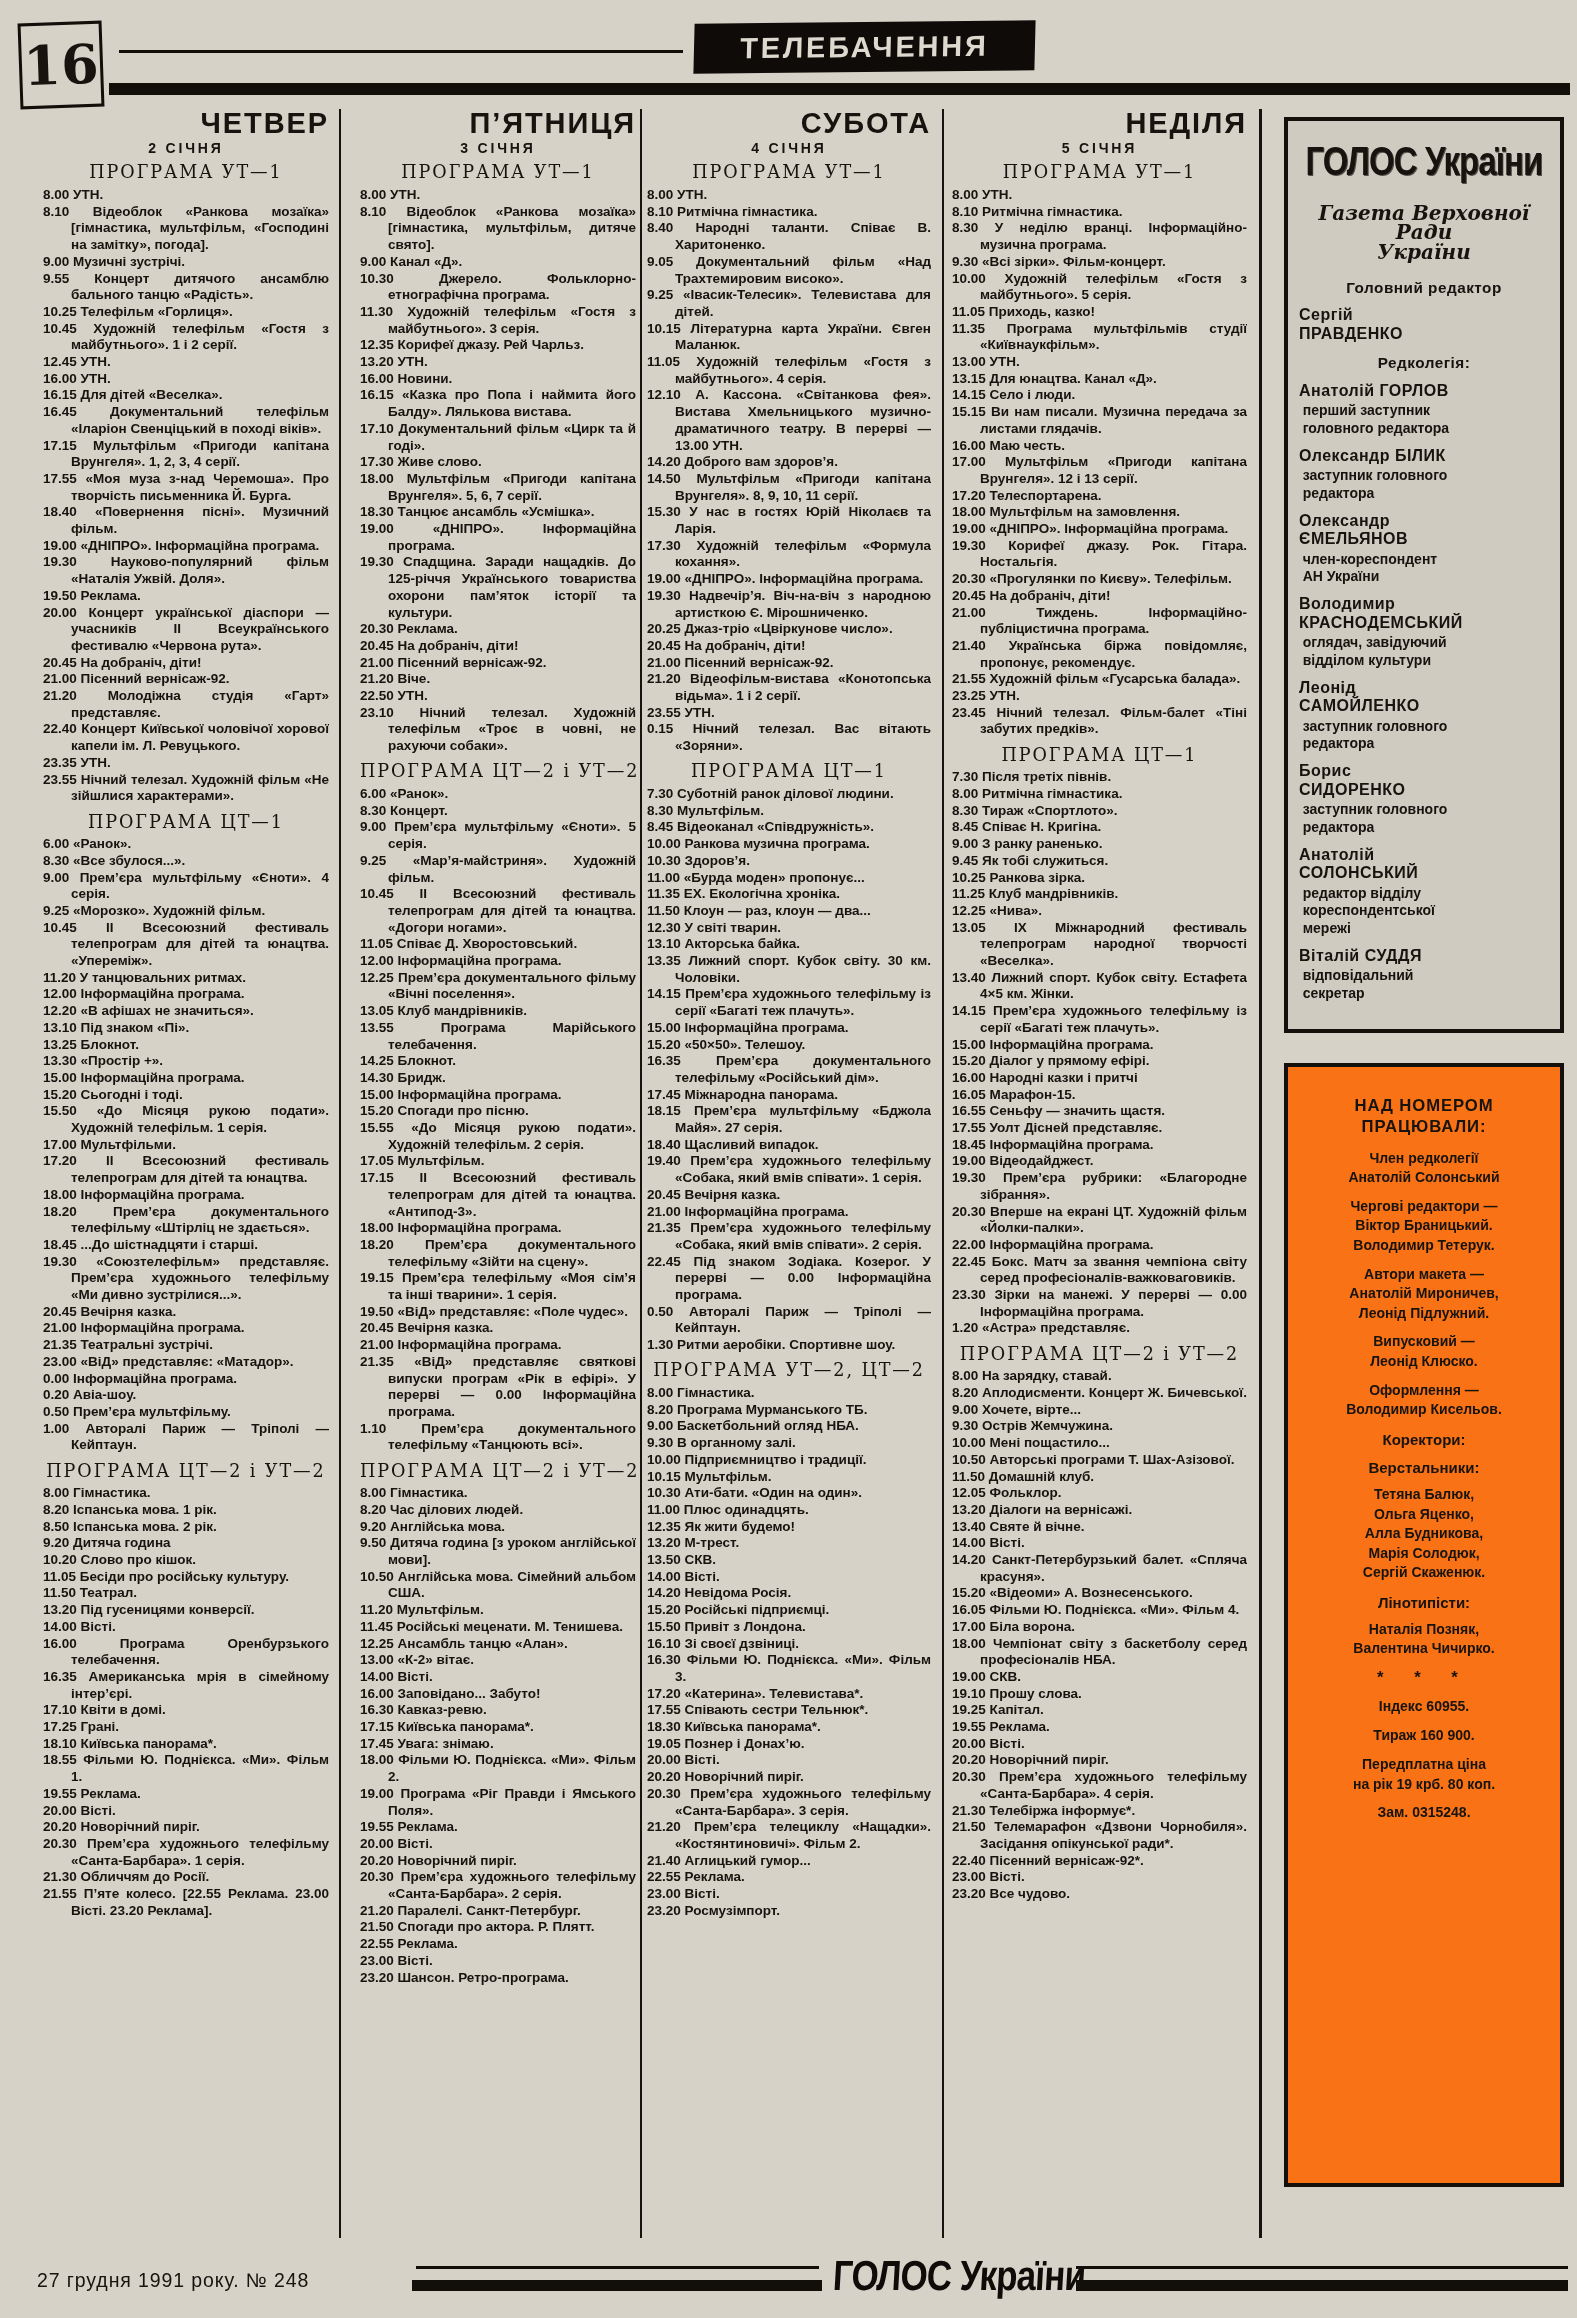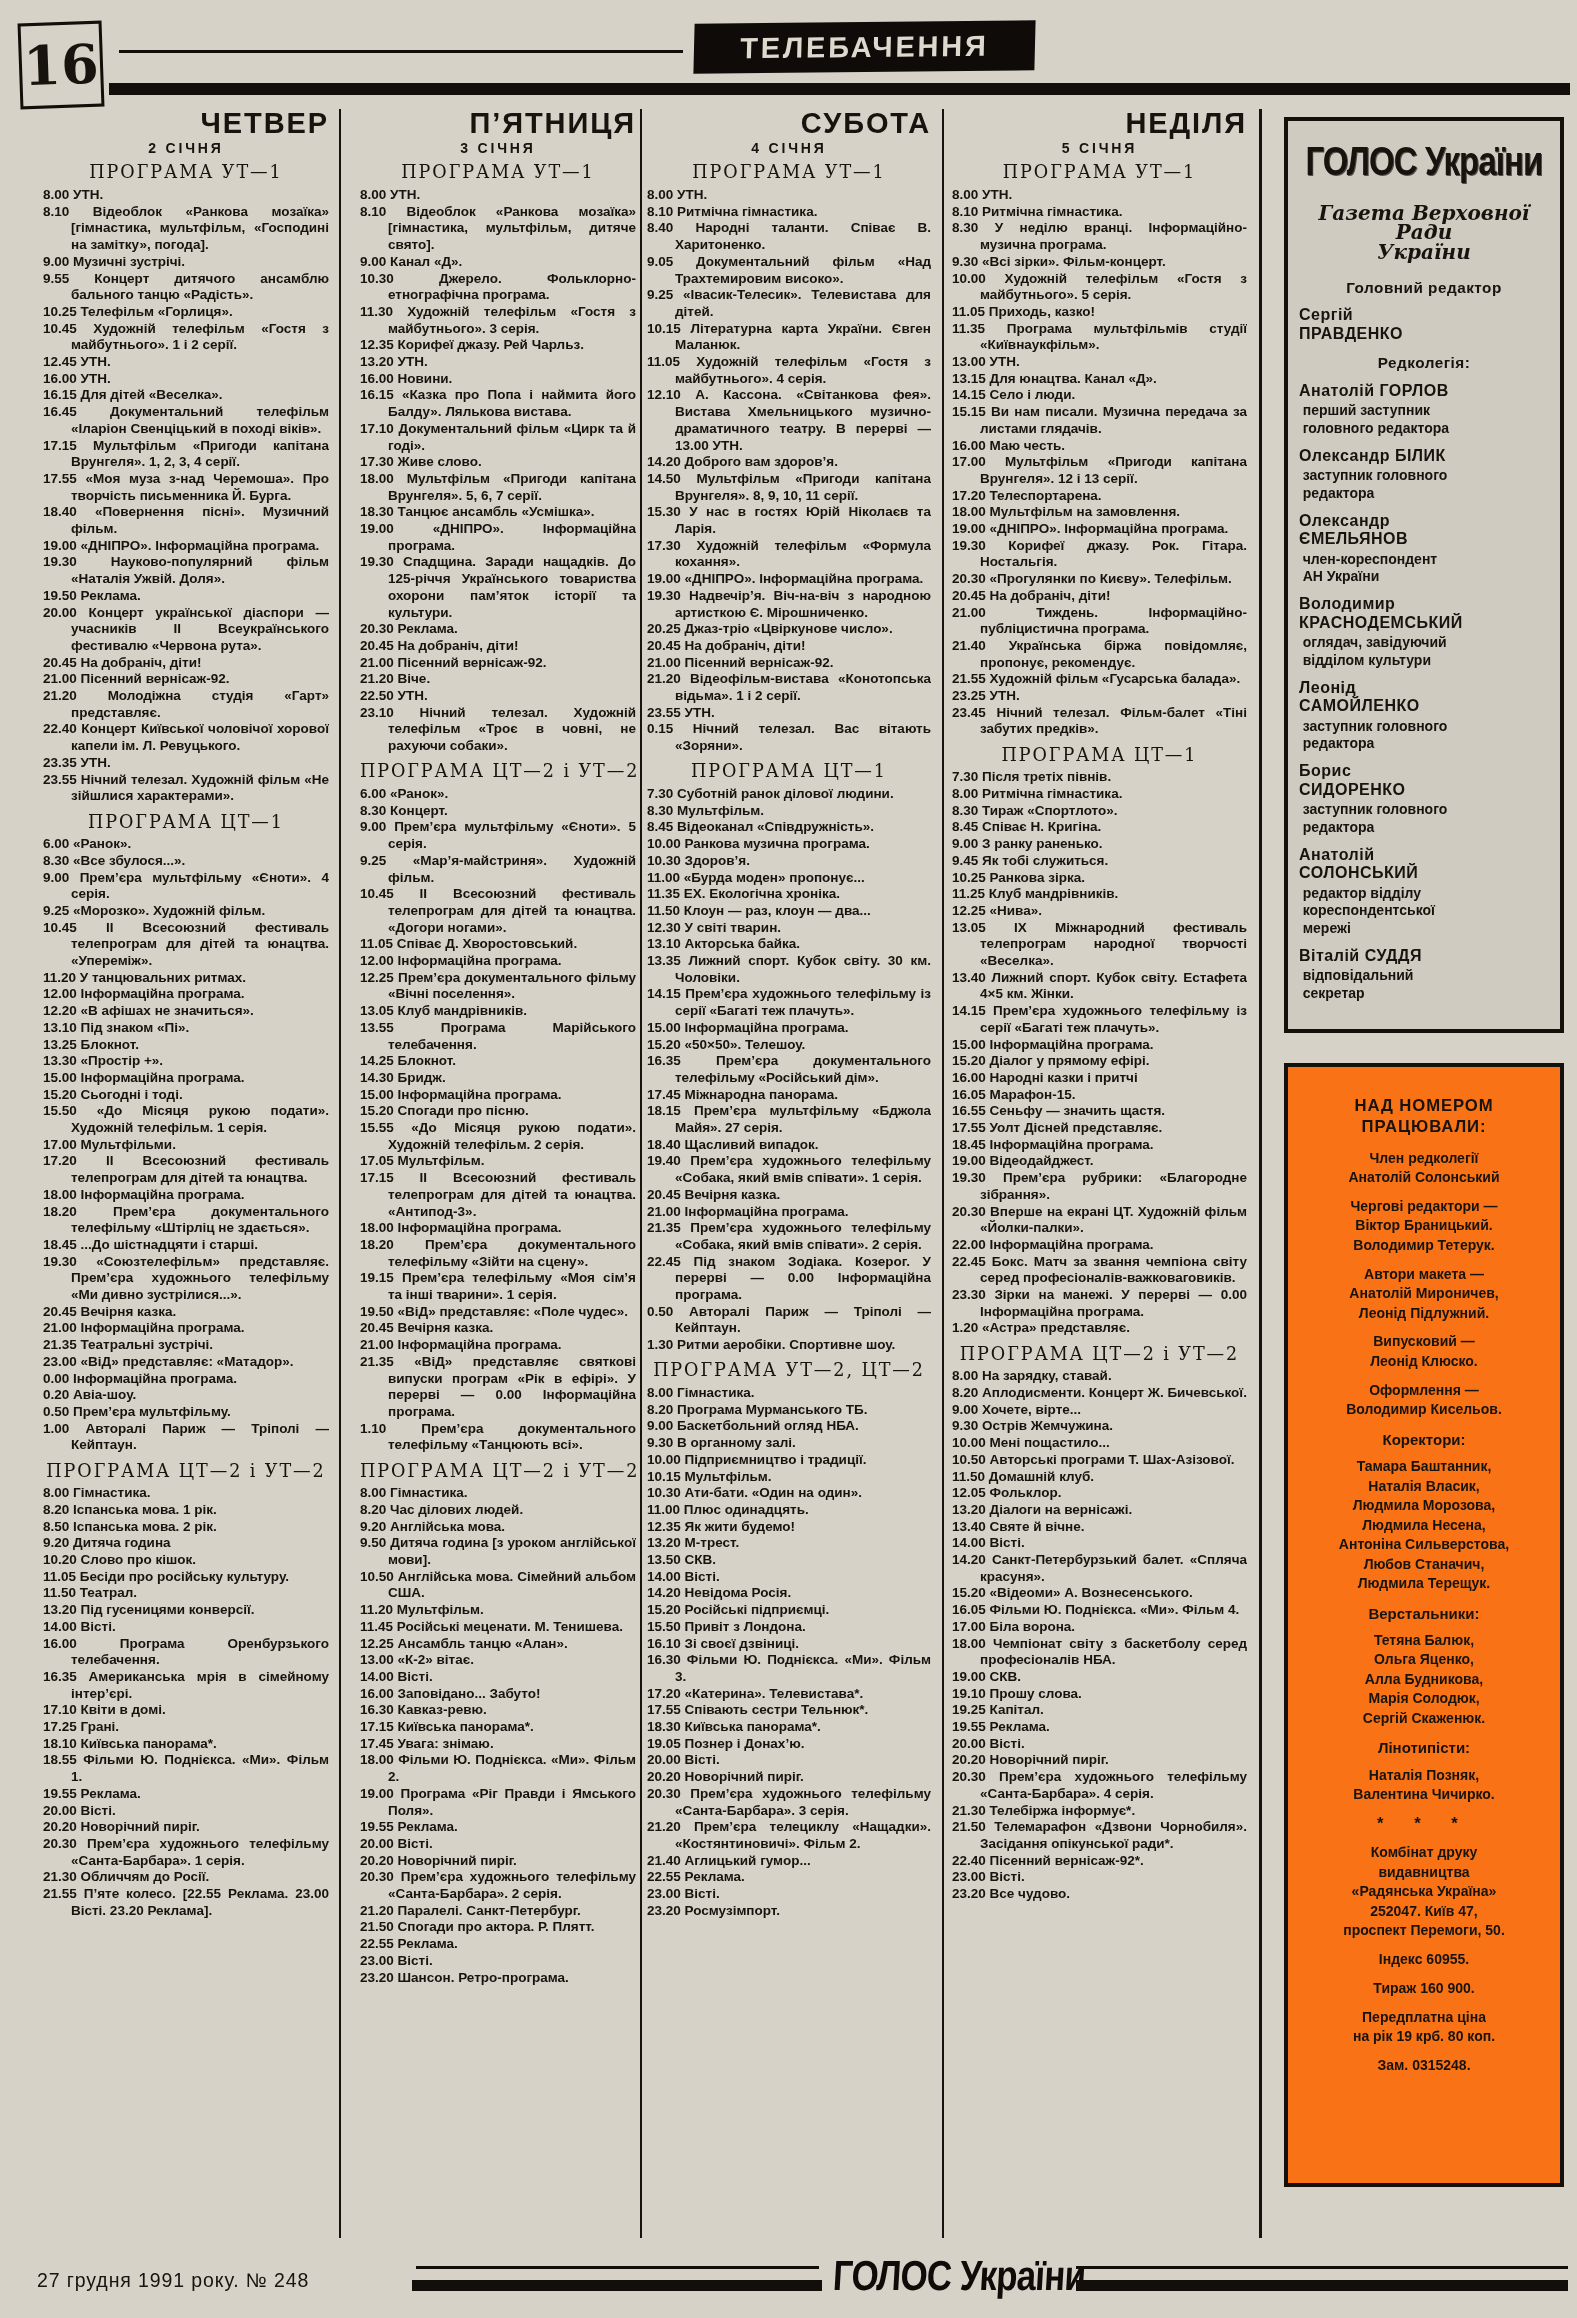--- a/index.html
+++ b/index.html
@@ -433,42 +433,30 @@
 Віктор Браницький.
 Володимир Тетерук.</div>
     <div class="sb-p">Автори макета —
 Анатолій Мироничев,
 Леонід Підлужний.</div>
     <div class="sb-p">Випусковий —
 Леонід Клюско.</div>
     <div class="sb-p">Оформлення —
 Володимир Кисельов.</div>
     <div class="sb-h3">Коректори:</div>
-    <div class="sb-p">Тамара Баштанник,
-Наталія Власик,
-Людмила Морозова,
-Людмила Несена,
-Антоніна Сильверстова,
-Любов Станачич,
-Людмила Терещук.</div>
     <div class="sb-h3">Верстальники:</div>
     <div class="sb-p">Тетяна Балюк,
 Ольга Яценко,
 Алла Будникова,
 Марія Солодюк,
 Сергій Скаженюк.</div>
     <div class="sb-h3">Лінотипісти:</div>
     <div class="sb-p">Наталія Позняк,
 Валентина Чичирко.</div>
     <div class="sb-stars">*  *  *</div>
-    <div class="sb-p">Комбінат друку
-видавництва
-«Радянська Україна»
-252047. Київ 47,
-проспект Перемоги, 50.</div>
     <div class="sb-p">Індекс 60955.</div>
     <div class="sb-p">Тираж 160 900.</div>
     <div class="sb-p">Передплатна ціна
 на рік 19 крб. 80 коп.</div>
     <div class="sb-p">Зам. 0315248.</div>
   </div>
 
 <div id="footer-date">27 грудня 1991 року.  № 248</div>
 <div class="rule" style="left:416px;top:2266px;width:403px;height:2.8px;"></div>
 <div class="rule" style="left:412px;top:2280px;width:410px;height:11px;"></div>

